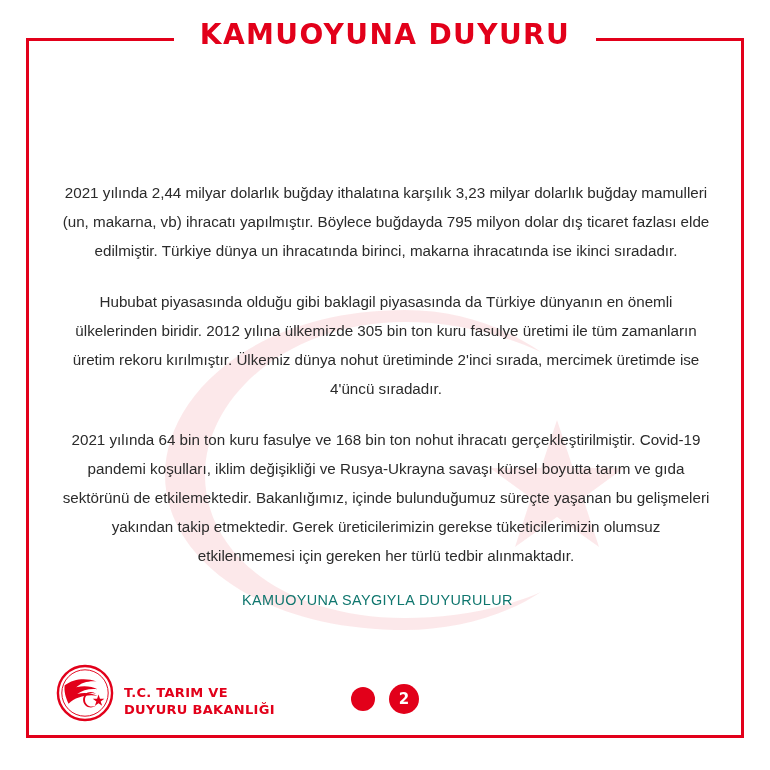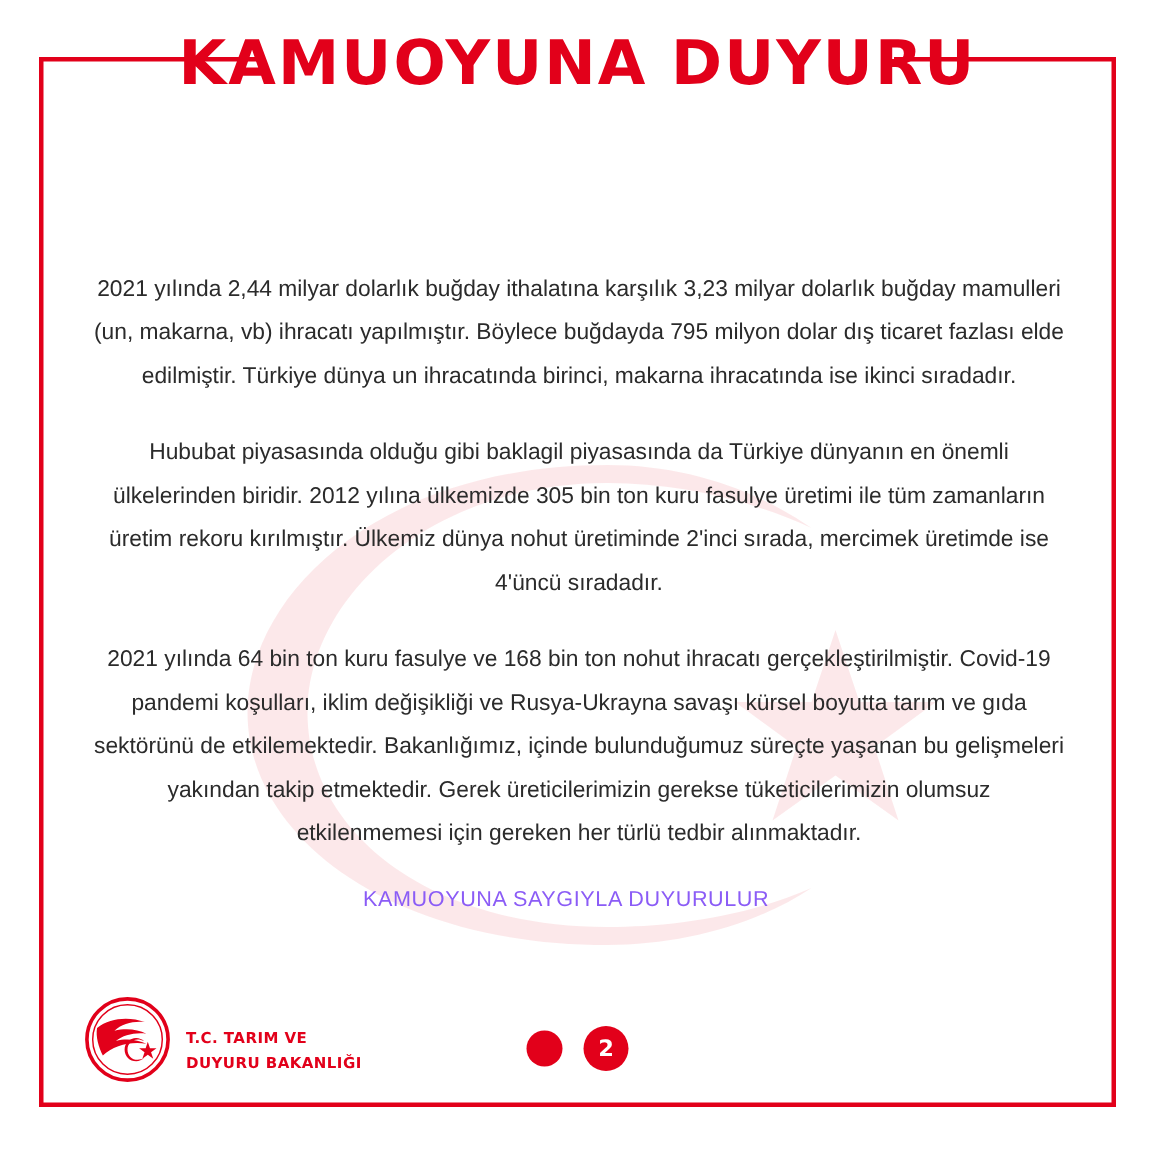--- a/index.html
+++ b/index.html
@@ -45,41 +45,41 @@
     pointer-events: none;
   }
 
   .title {
     position: absolute;
     top: 18px;
     left: 0;
     width: 770px;
     text-align: center;
     color: #e2001a;
-    font-size: 41px;
+    font-size: 28px;
     font-weight: bold;
     letter-spacing: 1.4px;
     font-family: "DejaVu Sans", sans-serif;
   }
 
   .content {
     position: absolute;
     left: 62px;
     top: 178px;
     width: 648px;
   }
   .para {
     color: #2b2b2b;
     font-size: 15.2px;
     line-height: 29px;
     margin: 0 0 22px 0;
     text-align: center;
   }
   .closing {
-    color: #8b5cf6;
+    color: #0f766e;
     font-size: 14.4px;
     letter-spacing: 0.4px;
     margin: 14px 0 0 180px;
   }
 
   
   .footer {
     position: absolute;
     left: 0;
     bottom: 48px;
@@ -93,21 +93,21 @@
     display: flex;
     align-items: center;
     gap: 10px;
   }
   .logo-mark {
     width: 58px;
     height: 58px;
   }
   .logo-text {
     color: #e2001a;
-    font-size: 10px;
+    font-size: 13px;
     font-weight: bold;
     line-height: 17px;
     letter-spacing: 0.3px;
     font-family: "DejaVu Sans", sans-serif;
     margin-top: 16px;
   }
   .pager {
     position: absolute;
     left: 50%;
     bottom: 8px;

